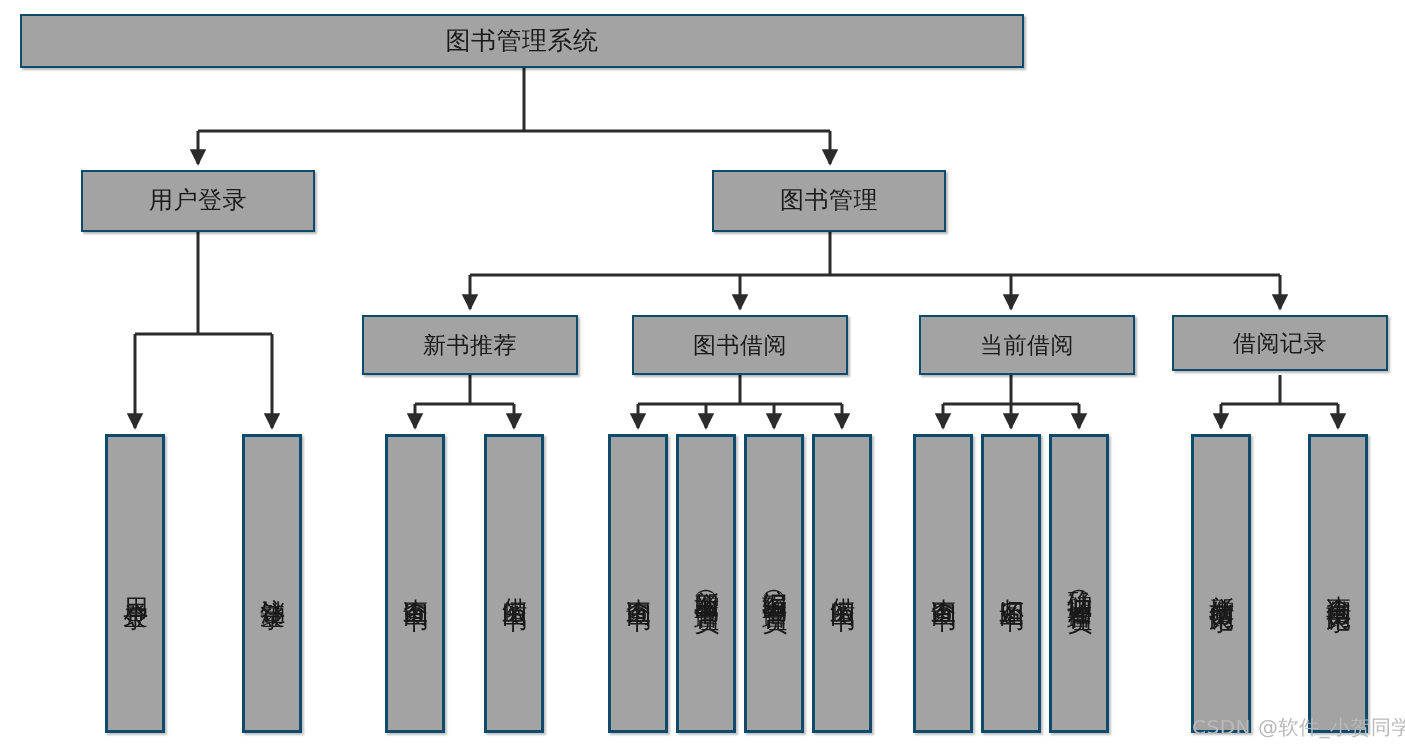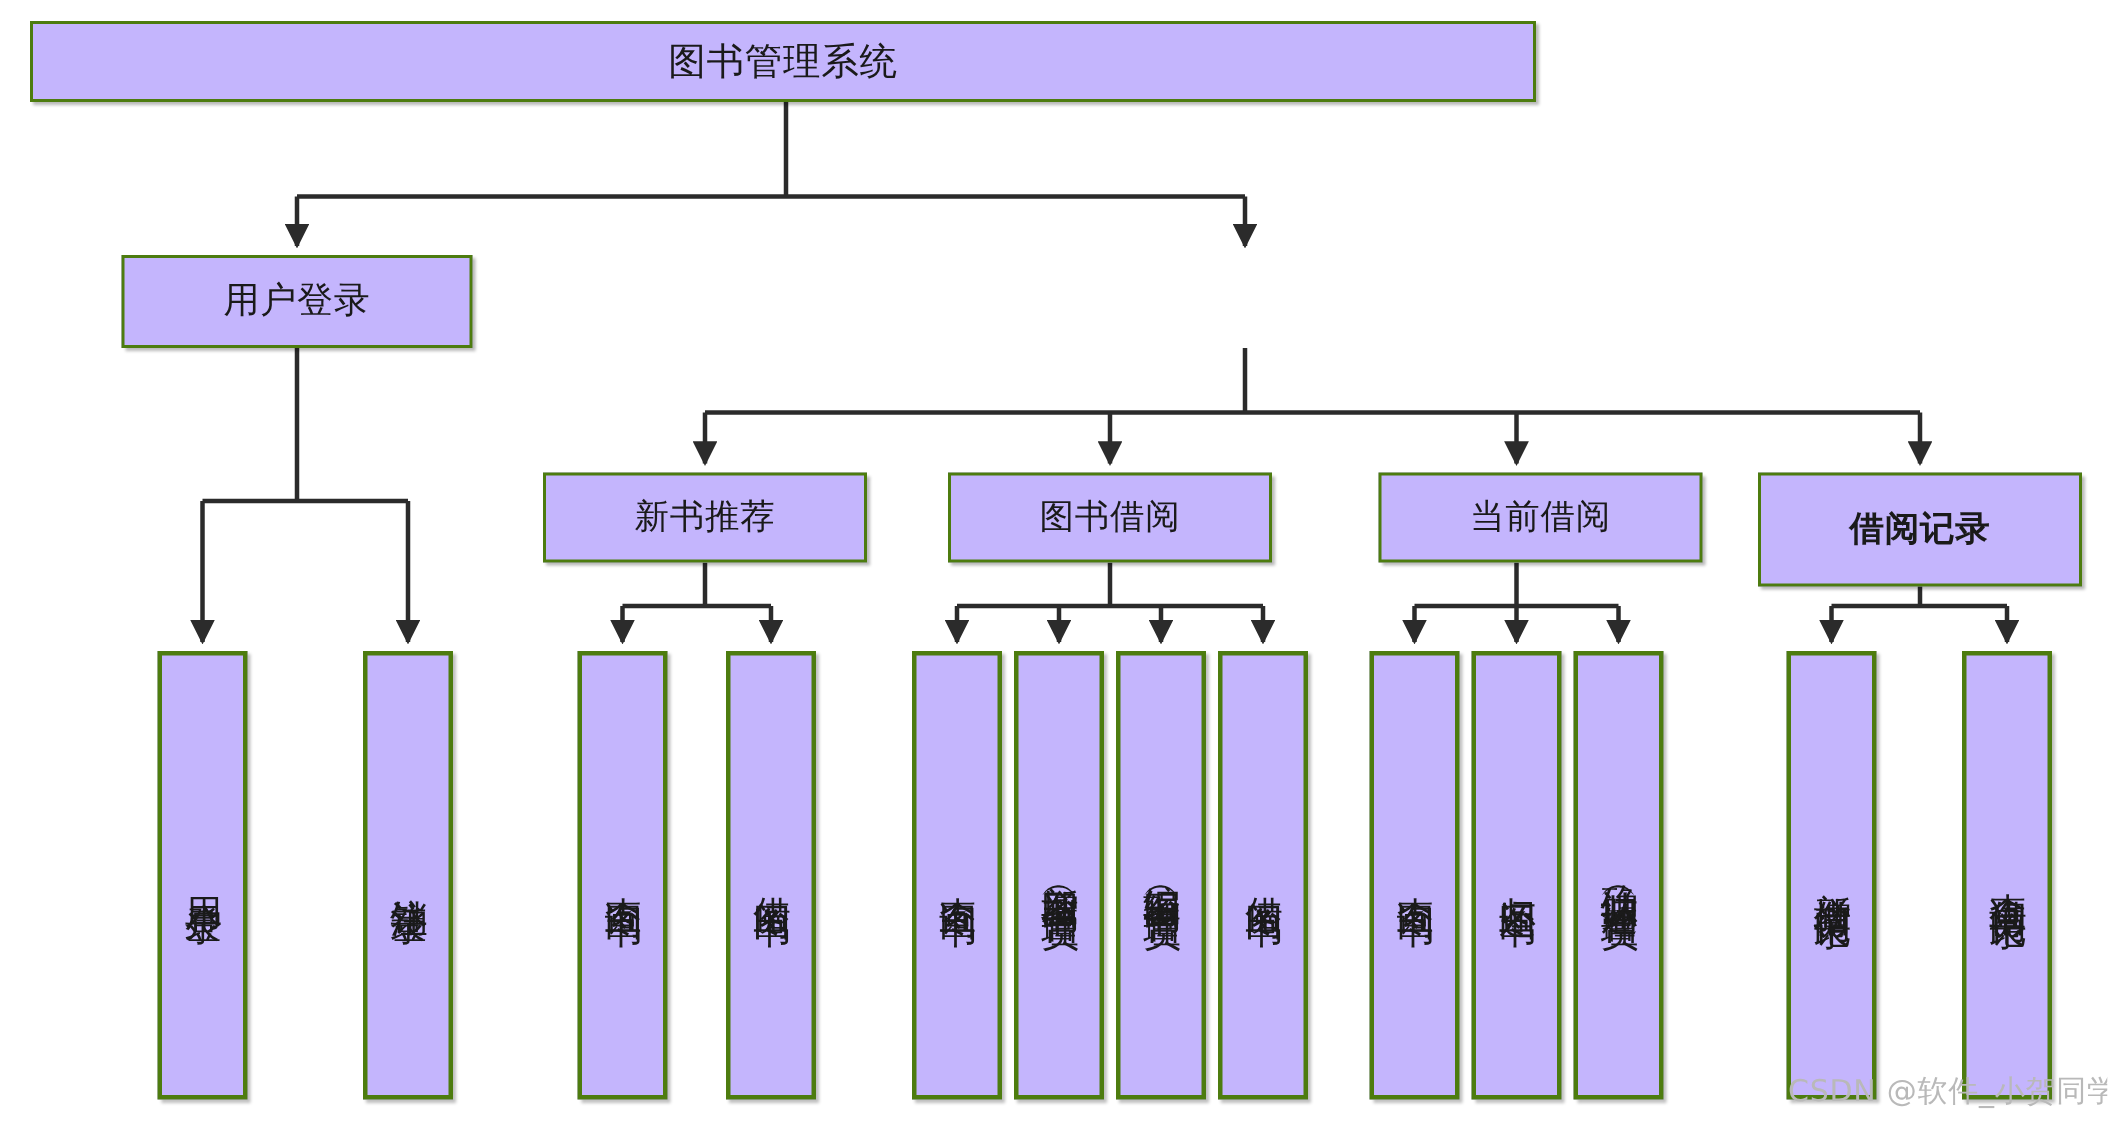--- a/index.html
+++ b/index.html
@@ -21,22 +21,22 @@
     position: absolute;
     left: 0;
     top: 0;
     width: 1405px;
     height: 747px;
   }
   
   .node {
     position: absolute;
     box-sizing: border-box;
-    background: #c4b5fd;
-    border: 2px solid #4d7c0f;
+    background: #a3a3a3;
+    border: 2px solid #0c4a6e;
     box-shadow: 2px 2px 2px rgba(0,0,0,0.28);
     display: flex;
     align-items: center;
     justify-content: center;
     color: #1a1a1a;
   }
   .node .label {
     display: block;
     text-align: center;
     line-height: 1.22;
@@ -121,31 +121,34 @@
     </g>
   </svg>
 
   <div class="node node-root" id="node-root" style="left: 20px; top: 14px; width: 1004px; height: 54px;">
     <span class="label">图书管理系统</span>
   </div>
 
   <div class="node node-level2" id="node-l2-0" style="left: 81px; top: 170px; width: 234px; height: 62px;">
     <span class="label">用户登录</span>
   </div>
+  <div class="node node-level2" id="node-l2-1" style="left: 712px; top: 170px; width: 234px; height: 62px;">
+    <span class="label">图书管理</span>
+  </div>
 
   <div class="node node-level3" id="node-l3-1" style="left: 632px; top: 315px; width: 216px; height: 60px;">
     <span class="label">图书借阅</span>
   </div>
   <div class="node node-level3" id="node-l3-0" style="left: 362px; top: 315px; width: 216px; height: 60px;">
     <span class="label">新书推荐</span>
   </div>
   <div class="node node-level3" id="node-l3-2" style="left: 903px; top: 315px; width: 216px; height: 60px; margin-left: 16px;">
     <span class="label">当前借阅</span>
   </div>
-  <div class="node node-level3" id="node-l3-3" style="left: 1172px; top: 315px; width: 216px; height: 76px; font-weight: bold;">
+  <div class="node node-level3" id="node-l3-3" style="left: 1172px; top: 315px; width: 216px; height: 56px;">
     <span class="label">借阅记录</span>
   </div>
 
   <div class="node node-leaf" id="node-leaf-0" style="left: 105px; top: 434px; width: 60px; height: 299px;">
     <span class="label">用户登录</span>
   </div>
   <div class="node node-leaf" id="node-leaf-1" style="left: 242px; top: 434px; width: 60px; height: 299px;">
     <span class="label">注销登录</span>
   </div>
   <div class="node node-leaf" id="node-leaf-2" style="left: 385px; top: 434px; width: 60px; height: 299px;">

